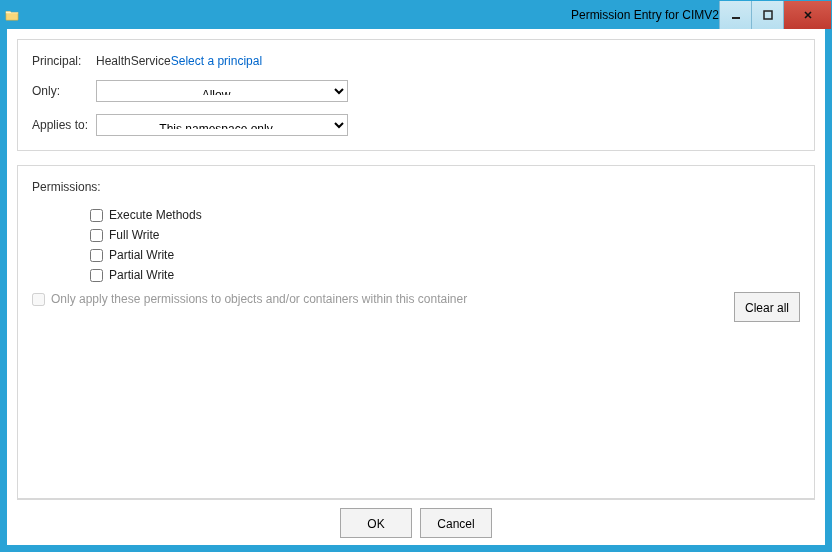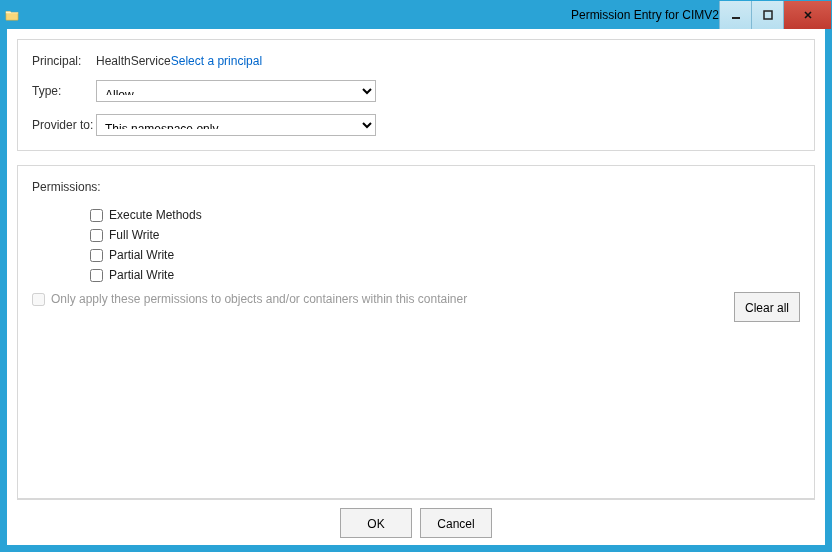--- a/index.html
+++ b/index.html
@@ -74,27 +74,28 @@
     align-items: center;
     margin-bottom: 12px;
   }
   .header-label {
     width: 64px;
     color: #333;
   }
   .principal-text { color: #333; margin-right: 0; }
   .link { color: #0066cc; cursor: pointer; }
   .select {
-    width: 280px;
+    width: 252px;
     height: 22px;
     border: 1px solid #b8b8b8;
     font-family: inherit;
     font-size: 12px;
     padding: 6px 4px;
     background: #fff;
+    text-align: center;
   }
   .perm-panel {
     flex: 1;
     display: flex; flex-direction: column;
   }
   .perm-header { margin-bottom: 8px; color: #333; }
   .perm-grid {
     display: flex;
     padding-left: 58px;
   }
@@ -180,27 +181,27 @@
   <div class="client">
     <div class="content">
 
       <div class="panel">
         <div class="header-row">
           <span class="header-label">Principal:</span>
           <span class="principal-text">HealthService</span>
           <span class="link">Select a principal</span>
         </div>
         <div class="header-row">
-          <span class="header-label">Type:</span>
+          <span class="header-label">Only:</span>
           <select class="select">
             <option>Allow</option>
           </select>
         </div>
         <div class="header-row" style="margin-bottom:0">
-          <span class="header-label">Provider to:</span>
+          <span class="header-label">Applies to:</span>
           <select class="select">
             <option>This namespace only</option>
           </select>
         </div>
       </div>
 
       <div class="panel perm-panel">
         <div class="perm-header">Permissions:</div>
         <div class="perm-grid">
           <div class="perm-col">

